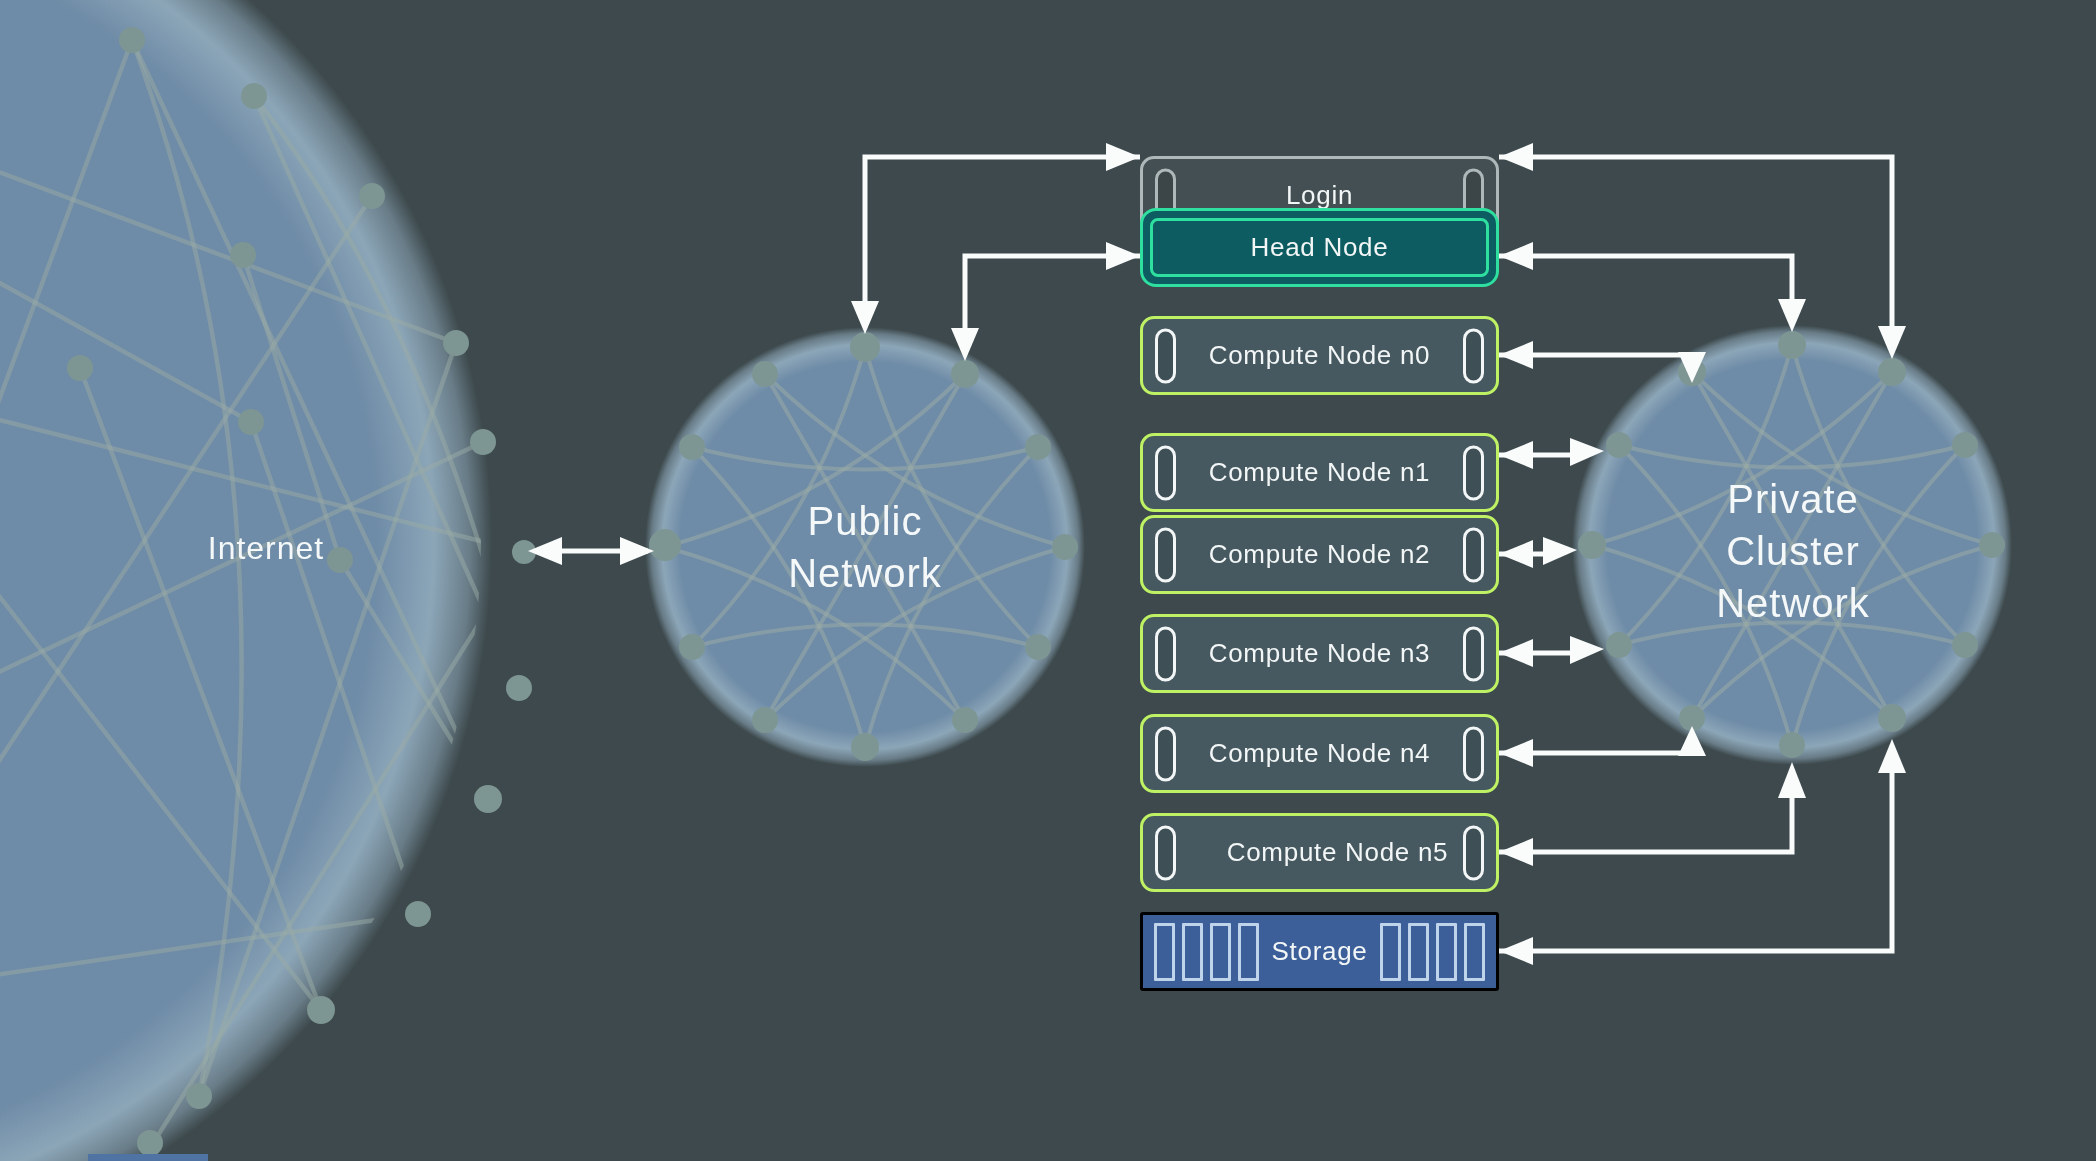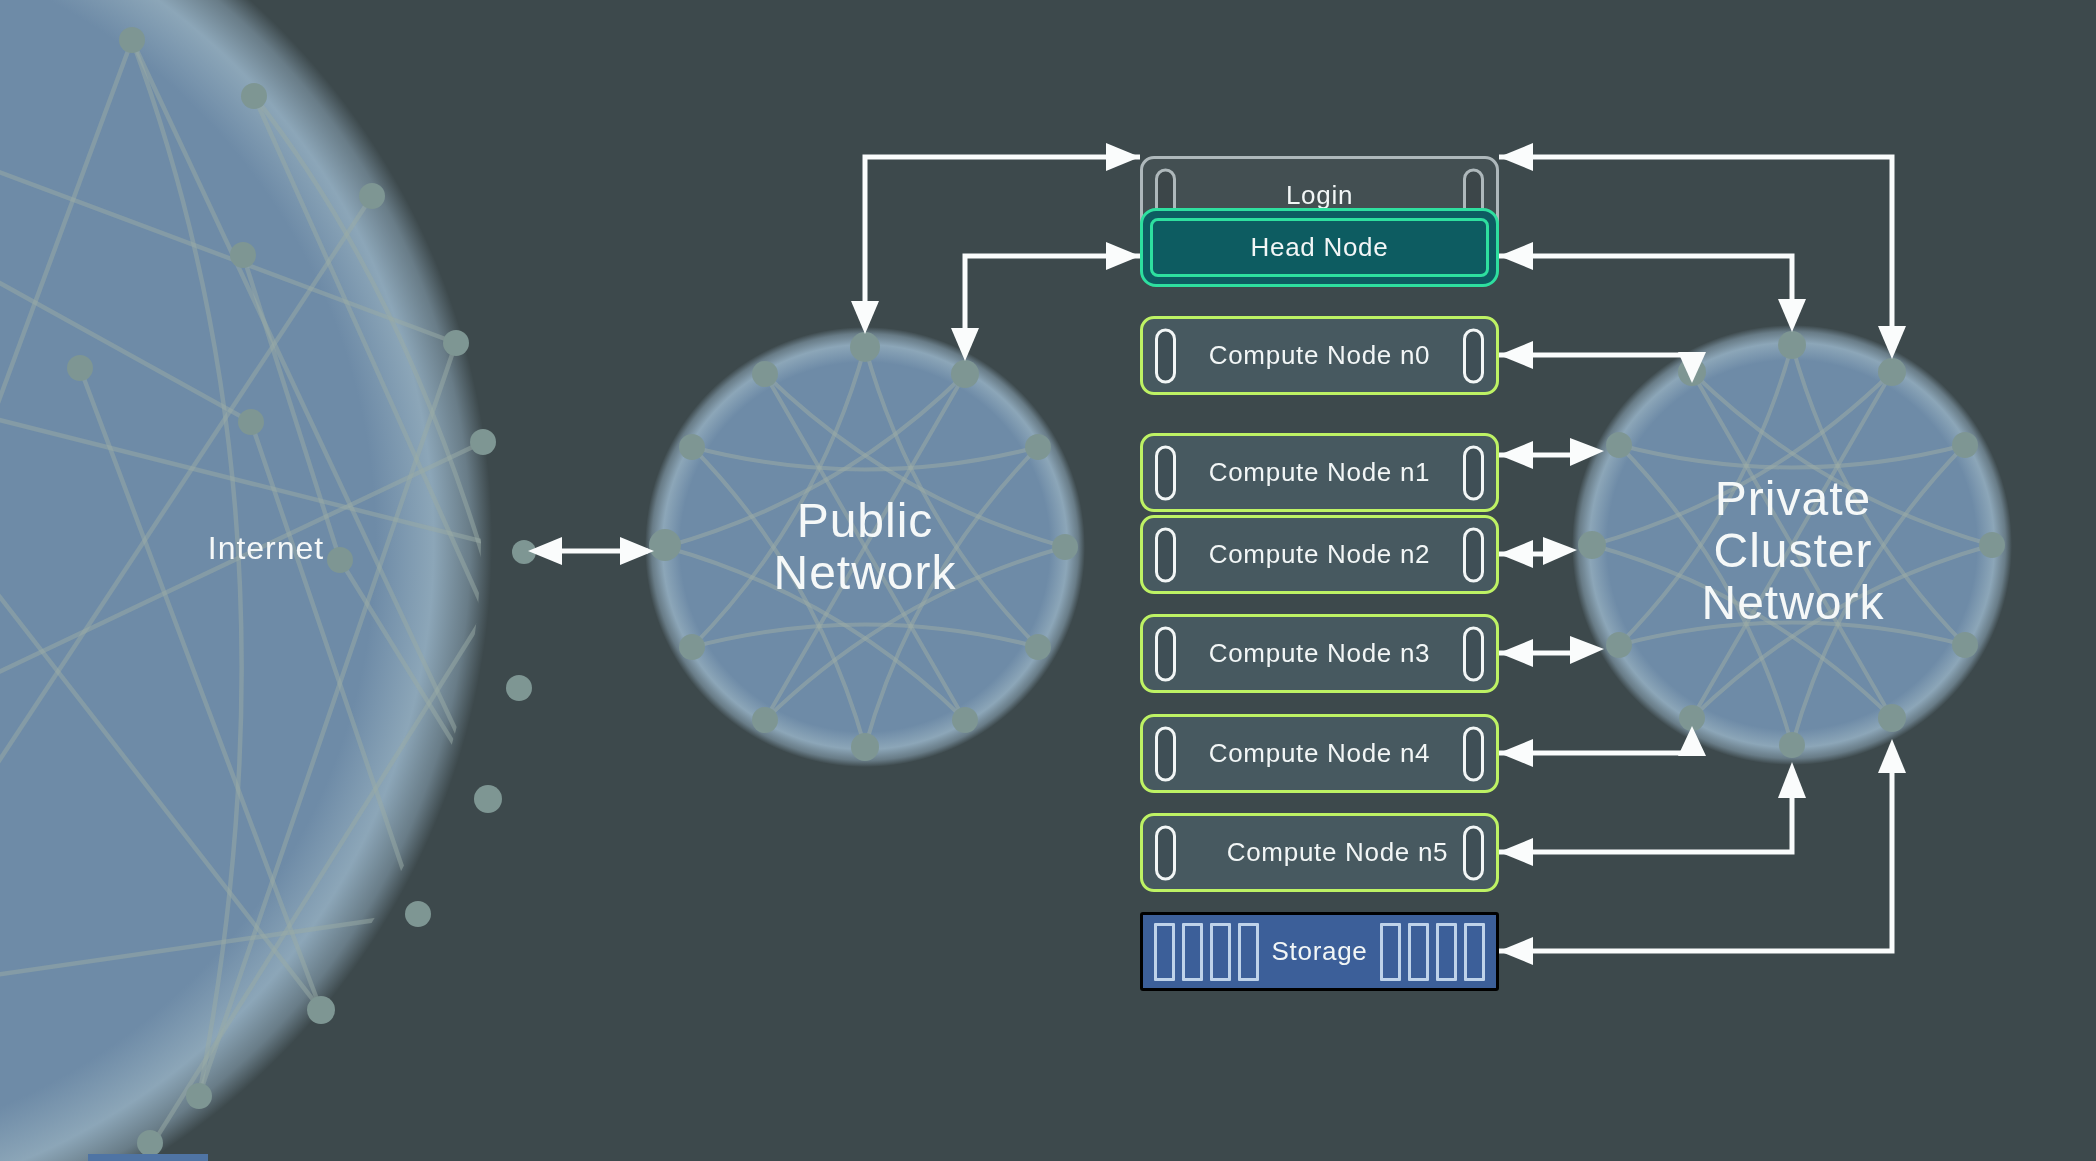--- a/index.html
+++ b/index.html
@@ -11,21 +11,21 @@
     font-family:"Liberation Sans", sans-serif;
   }
   #stage{position:absolute;inset:0;width:2096px;height:1161px;}
   svg.scene{position:absolute;left:0;top:0;z-index:0;}
 
   
   .circle-label{
     position:absolute;z-index:3;
     transform:translate(-50%,-50%);
     color:#F5F8F8;text-align:center;
-    font-size:48px;line-height:52px;letter-spacing:1px;font-weight:400;
+    font-size:40px;line-height:52px;letter-spacing:1px;font-weight:400;
     white-space:nowrap;
   }
   .circle-label.internet{font-size:32px;}
 
   
   .node-box{
     position:absolute;left:1140px;width:359px;height:79px;z-index:3;
     box-sizing:border-box;border-radius:14px;
     display:flex;align-items:center;justify-content:center;
   }

